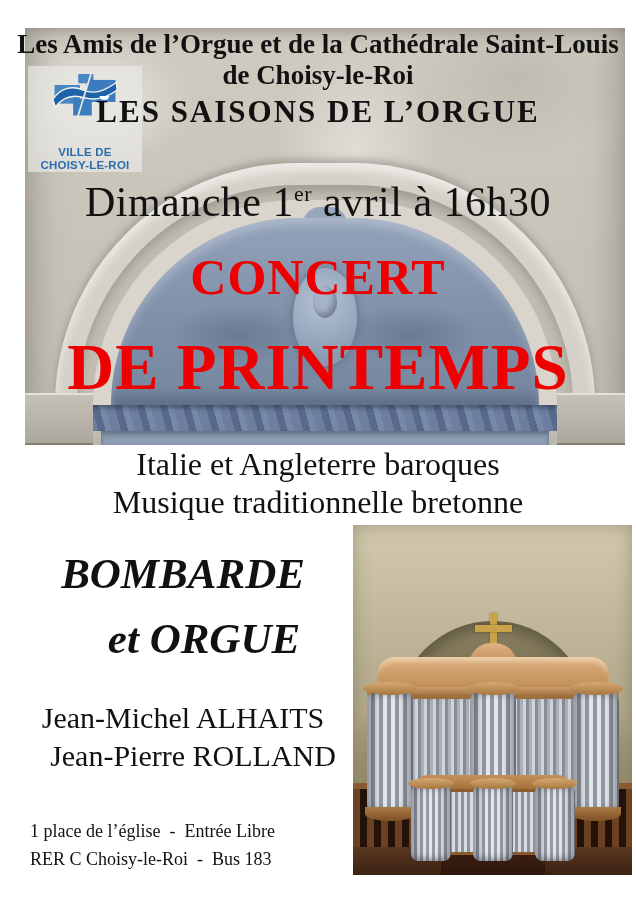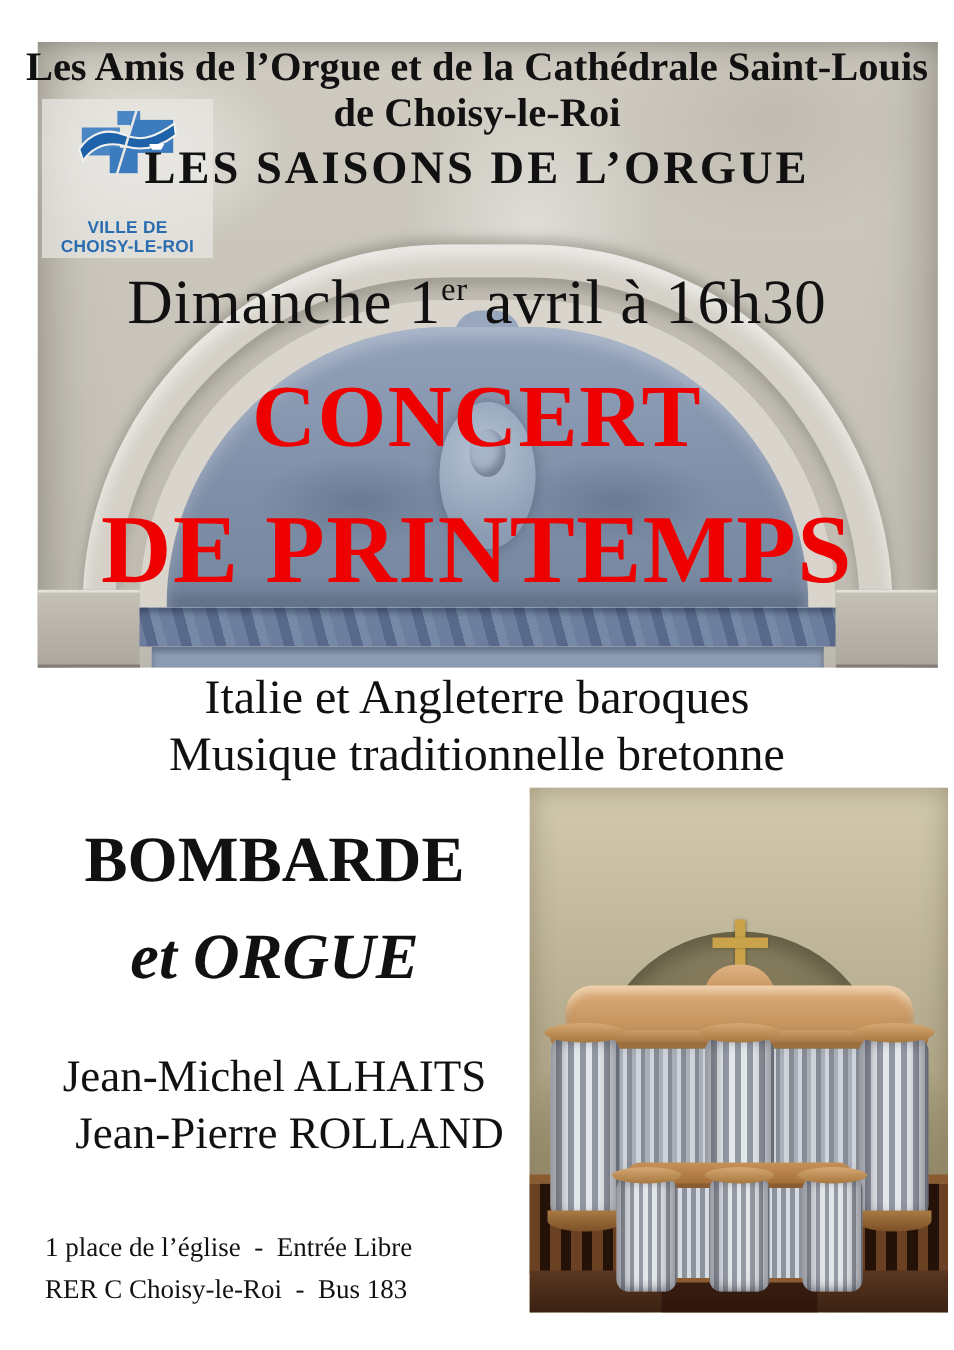--- a/index.html
+++ b/index.html
@@ -62,28 +62,28 @@
     font-family:"Liberation Sans","DejaVu Sans",sans-serif;
     font-weight:bold;font-size:11.5px;line-height:13px;color:#2a6cb0;letter-spacing:.2px;}
   
   .tc{position:absolute;left:0;width:636px;text-align:center;}
   .assoc1{top:28px;font-size:27px;font-weight:bold;line-height:32px;}
   .assoc2{top:59px;font-size:27px;font-weight:bold;line-height:32px;}
   .series{top:94px;font-size:31px;font-weight:bold;letter-spacing:2px;line-height:36px;}
   .year{top:130px;font-size:31px;font-weight:bold;letter-spacing:2px;line-height:36px;}
   .date{top:179px;font-size:42px;line-height:46px;letter-spacing:.5px;}
   .date sup{font-size:.52em;vertical-align:super;line-height:0;}
-  .title1{top:241px;font-size:59px;font-weight:bold;line-height:72px;letter-spacing:1px;}
+  .title1{top:241px;font-size:50px;font-weight:bold;line-height:72px;letter-spacing:1px;}
   .title2{top:331px;font-size:65px;font-weight:bold;line-height:72px;letter-spacing:1px;}
   .red{color:#ee0000;}
   .prog1{top:446px;font-size:32px;line-height:37px;}
   .prog2{top:484px;font-size:32px;line-height:37px;}
   .leftcol{position:absolute;left:0;width:366px;text-align:center;}
-  .instr1{top:549px;font-size:43px;font-weight:bold;line-height:50px;}
-  .instr2{top:614px;font-size:43px;font-weight:bold;font-style:italic;line-height:50px;}
+  .instr1{top:549px;font-size:43px;font-weight:bold;font-style:italic;line-height:50px;}
+  .instr2{top:614px;font-size:43px;font-weight:bold;font-style:italic;line-height:50px;padding-left:21px;}
   .perf1{top:700px;font-size:30px;line-height:36px;}
   .perf2{top:738px;font-size:30px;line-height:36px;padding-left:10px;}
   .footer-line{position:absolute;left:30px;width:340px;text-align:left;
     font-size:18px;line-height:28px;white-space:pre;}
   .foot1{top:817px;}
   .foot2{top:845px;}
   
   .organ-photo{
     position:absolute;left:353px;top:525px;width:279px;height:350px;overflow:hidden;
     background:

